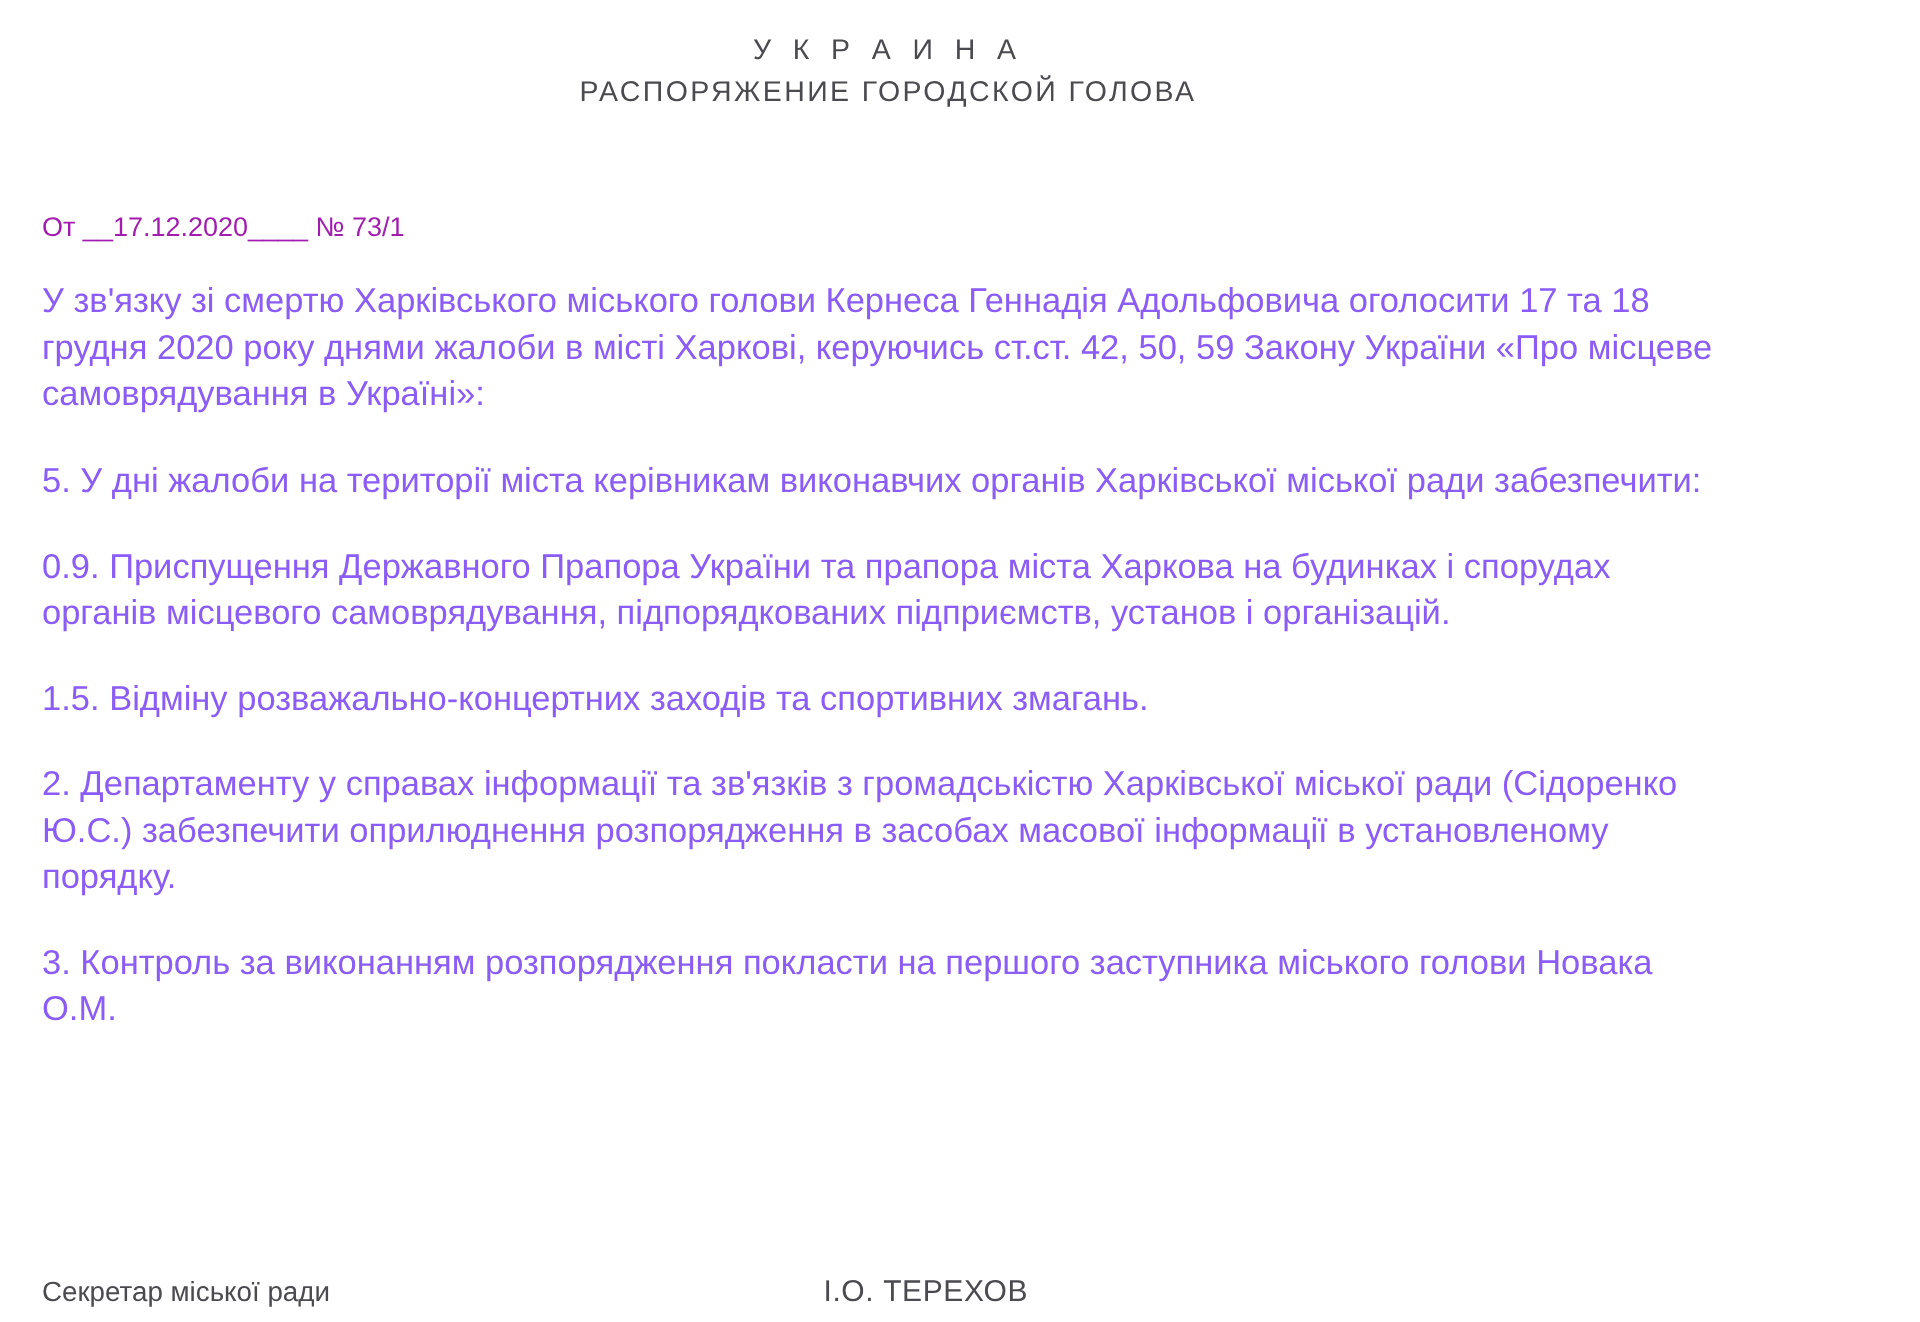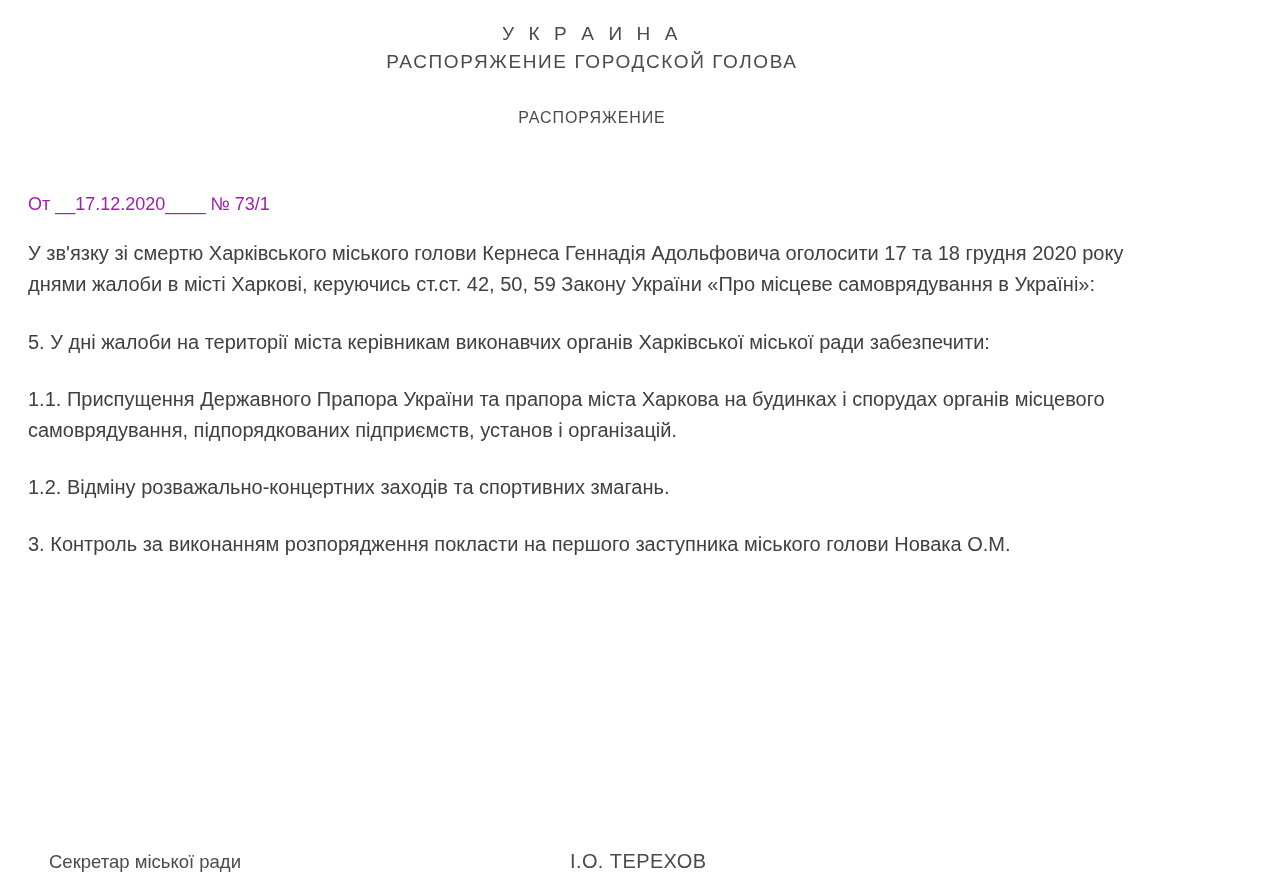--- a/index.html
+++ b/index.html
@@ -59,43 +59,42 @@
     font-size: 18px;
     line-height: 24px;
     color: #a21caf;
   }
 
   
   .doc-body {
     margin-top: 22px;
   }
   .para {
-    font-size: 20px;
+    font-size: 23px;
     line-height: 31px;
-    color: #404040;
+    color: #8b5cf6;
     margin: 0 0 26px 0;
     max-width: 1236px;
     text-align: left;
   }
   .para:last-child {
     margin-bottom: 0;
   }
   .para.lead {
     margin-bottom: 27px;
   }
 
   
   .doc-signature {
     position: absolute;
     left: 28px;
     right: 28px;
     top: 848px;
     display: flex;
     align-items: baseline;
-    margin-left: 21px;
   }
   .sign-role {
     font-size: 18.5px;
     line-height: 26px;
     color: #4a4a4f;
     width: 521px;
     flex: 0 0 521px;
   }
   .sign-name {
     font-size: 20px;
@@ -106,35 +105,35 @@
   }
 </style>
 </head>
 <body>
 
 <div class="page">
 
   <div class="doc-header">
     <div class="header-line-country">У К Р А И Н А</div>
     <div class="header-line-office">РАСПОРЯЖЕНИЕ  ГОРОДСКОЙ  ГОЛОВА</div>
-    <div class="header-line-kind">РАСПОРЯЖЕНИЕ</div>
   </div>
 
   <div class="doc-meta">От __17.12.2020____ № 73/1</div>
 
   <div class="doc-body">
 
     <p class="para lead">У зв'язку зі смертю Харківського міського голови Кернеса Геннадія Адольфовича оголосити 17 та 18 грудня 2020 року днями жалоби в місті Харкові, керуючись ст.ст. 42, 50, 59 Закону України «Про місцеве самоврядування в Україні»:</p>
 
     <p class="para">5. У дні жалоби на території міста керівникам виконавчих органів Харківської міської ради забезпечити:</p>
 
-    <p class="para">1.1. Приспущення Державного Прапора України та прапора міста Харкова на будинках і спорудах органів місцевого самоврядування, підпорядкованих підприємств, установ і організацій.</p>
+    <p class="para">0.9. Приспущення Державного Прапора України та прапора міста Харкова на будинках і спорудах органів місцевого самоврядування, підпорядкованих підприємств, установ і організацій.</p>
 
-    <p class="para">1.2. Відміну розважально-концертних заходів та спортивних змагань.</p>
+    <p class="para">1.5. Відміну розважально-концертних заходів та спортивних змагань.</p>
 
+    <p class="para">2. Департаменту у справах інформації та зв'язків з громадськістю Харківської міської ради (Сідоренко Ю.С.) забезпечити оприлюднення розпорядження в засобах масової інформації в установленому порядку.</p>
 
     <p class="para">3. Контроль за виконанням розпорядження покласти на першого заступника міського голови Новака О.М.</p>
 
   </div>
 
   <div class="doc-signature">
     <div class="sign-role">Секретар міської ради</div>
     <div class="sign-name">І.О. ТЕРЕХОВ</div>
   </div>
 

